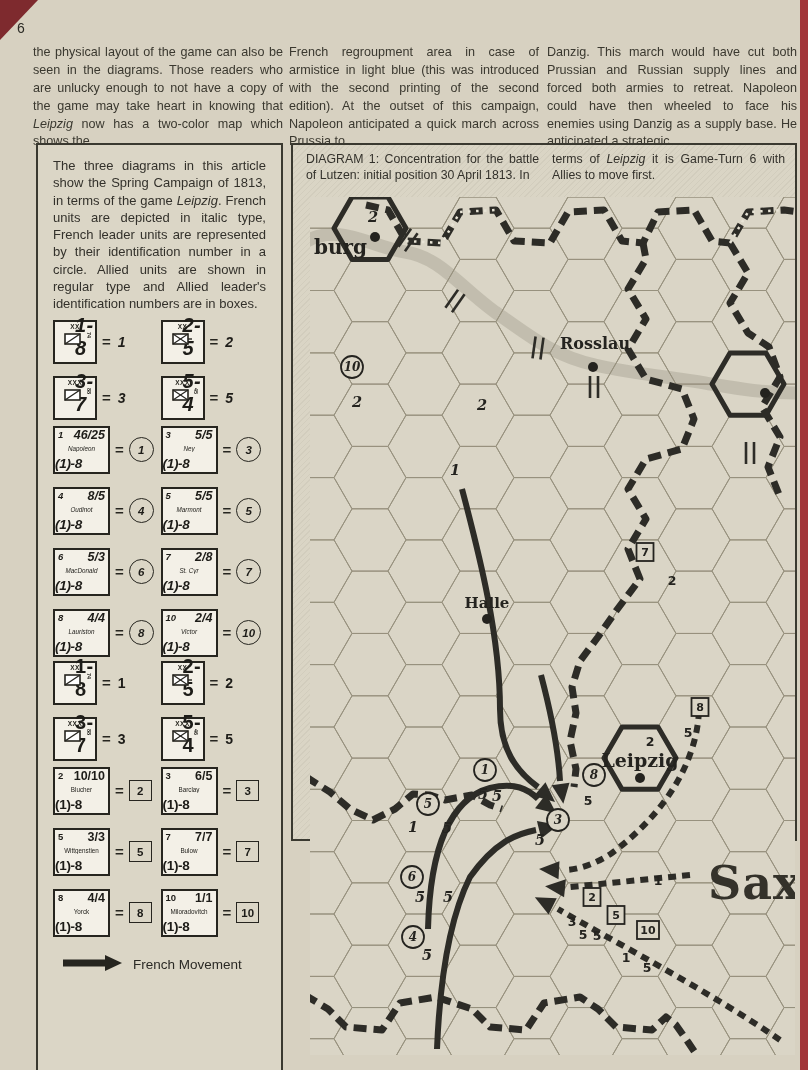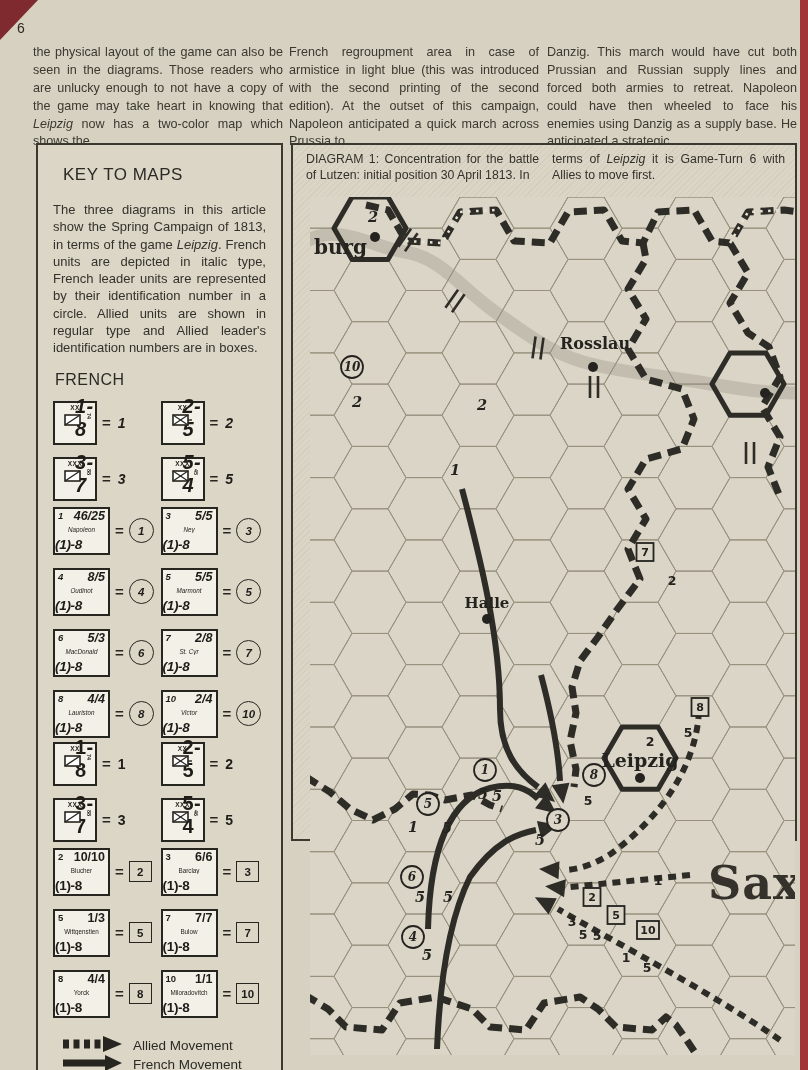--- a/index.html
+++ b/index.html
@@ -74,24 +74,22 @@
 <div class="corner-red"></div>
 <div class="edge-red"></div>
 
 <div class="pagenum">6</div>
 
 <div class="col" id="col1"><span>the physical layout of the game can also be seen in the diagrams. Those readers who are unlucky enough to not have a copy of the game may take heart in knowing that </span><span class="it">Leipzig</span><span> now has a two-color map which shows the</span></div>
 <div class="col" id="col2"><span>French regroupment area in case of armistice in light blue (this was introduced with the second printing of the second edition). At the outset of this campaign, Napoleon anticipated a quick march across Prussia to</span></div>
 <div class="col" id="col3"><span>Danzig. This march would have cut both Prussian and Russian supply lines and forced both armies to retreat. Napoleon could have then wheeled to face his enemies using Danzig as a supply base. He anticipated a strategic</span></div>
 
 <div class="keybox">
-  <div class="kb-title">KEY TO MAPS</div>
   <div class="kb-intro"><span>The three diagrams in this article show the Spring Campaign of 1813, in terms of the game </span><span class="it">Leipzig</span><span>. French units are depicted in italic type, French leader units are represented by their identification number in a circle. Allied units are shown in regular type and Allied leader's identification numbers are in boxes.</span></div>
   <div id="key-sections">
-      <div class="kb-heading french">FRENCH</div>
       <div class="unit-grid french">
         <div class="unit-cell">
           <div class="counter">
             <div class="sym-wrap">
               <div class="sym-size">XX</div>
               <div class="sym-box"><svg width="20" height="12" viewBox="0 0 20 12">
                   <rect x="1" y="1" width="15" height="10" fill="#fff" stroke="#26251f" stroke-width="1.6"></rect>
                   <line x1="1" y1="11" x2="16" y2="1" stroke="#26251f" stroke-width="1.4"></line>
                 </svg></div>
               <div class="side-num">74</div>
@@ -302,31 +300,31 @@
             <div class="ld-ratio ld">10/10</div>
             <div class="ld-name ld">Blucher</div>
             <div class="ld-bottom ld">(1)-8</div>
           </div>
           <span class="eq">=</span>
           <span class="val-box">2</span>
         </div>
         <div class="unit-cell">
           <div class="leader">
             <div class="ld-id ld">3</div>
-            <div class="ld-ratio ld">6/6</div>
+            <div class="ld-ratio ld">6/5</div>
             <div class="ld-name ld">Barclay</div>
             <div class="ld-bottom ld">(1)-8</div>
           </div>
           <span class="eq">=</span>
           <span class="val-box">3</span>
         </div>
         <div class="unit-cell">
           <div class="leader">
             <div class="ld-id ld">5</div>
-            <div class="ld-ratio ld">1/3</div>
+            <div class="ld-ratio ld">3/3</div>
             <div class="ld-name ld">Wittgenstien</div>
             <div class="ld-bottom ld">(1)-8</div>
           </div>
           <span class="eq">=</span>
           <span class="val-box">5</span>
         </div>
         <div class="unit-cell">
           <div class="leader">
             <div class="ld-id ld">7</div>
             <div class="ld-ratio ld">7/7</div>
@@ -352,27 +350,20 @@
             <div class="ld-ratio ld">1/1</div>
             <div class="ld-name ld">Miloradovitch</div>
             <div class="ld-bottom ld">(1)-8</div>
           </div>
           <span class="eq">=</span>
           <span class="val-box">10</span>
         </div>
       </div>
     </div>
   <div class="legend" id="key-legend">
-      <div class="legend-row">
-        <span><svg width="62" height="16" viewBox="0 0 62 16">
-            <line x1="2" y1="8" x2="44" y2="8" stroke="#26251f" stroke-width="9" stroke-dasharray="6 4.5"></line>
-            <polygon points="42,0 61,8 42,16" fill="#26251f"></polygon>
-          </svg></span>
-        <span>Allied Movement</span>
-      </div>
       <div class="legend-row">
         <span><svg width="62" height="16" viewBox="0 0 62 16">
             <line x1="2" y1="8" x2="46" y2="8" stroke="#26251f" stroke-width="7"></line>
             <polygon points="44,0 61,8 44,16" fill="#26251f"></polygon>
           </svg></span>
         <span>French Movement</span>
       </div>
     </div>
 </div>
 

